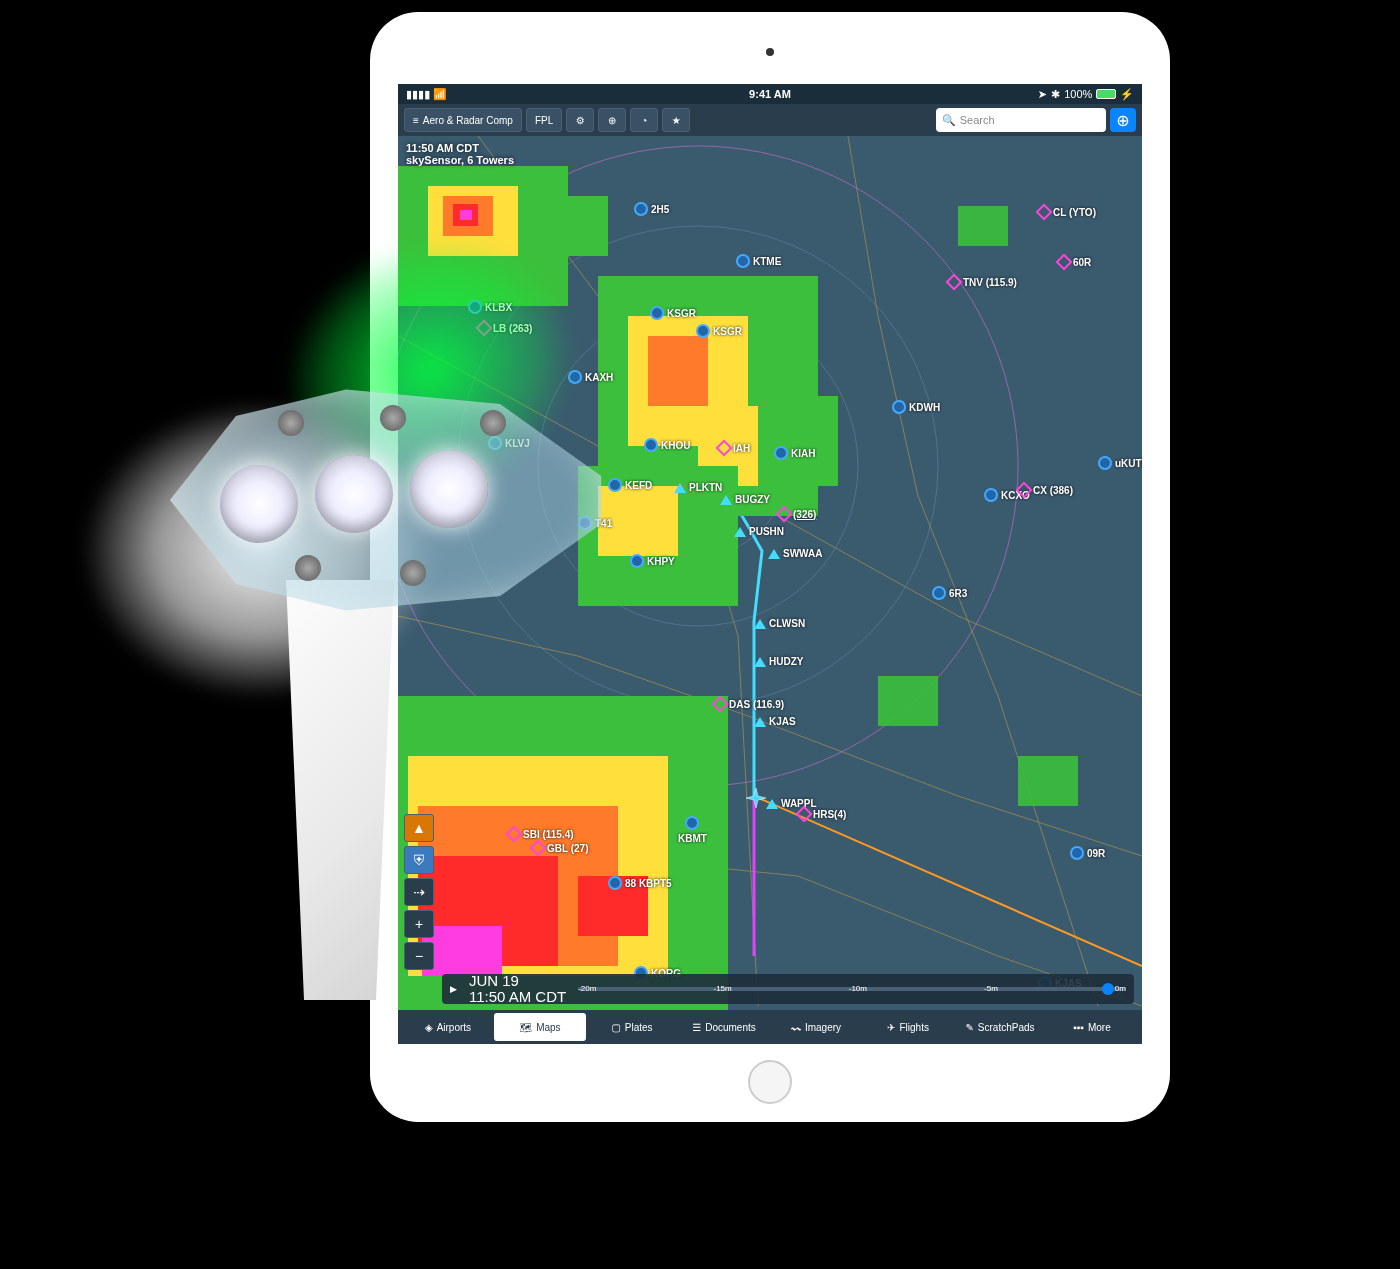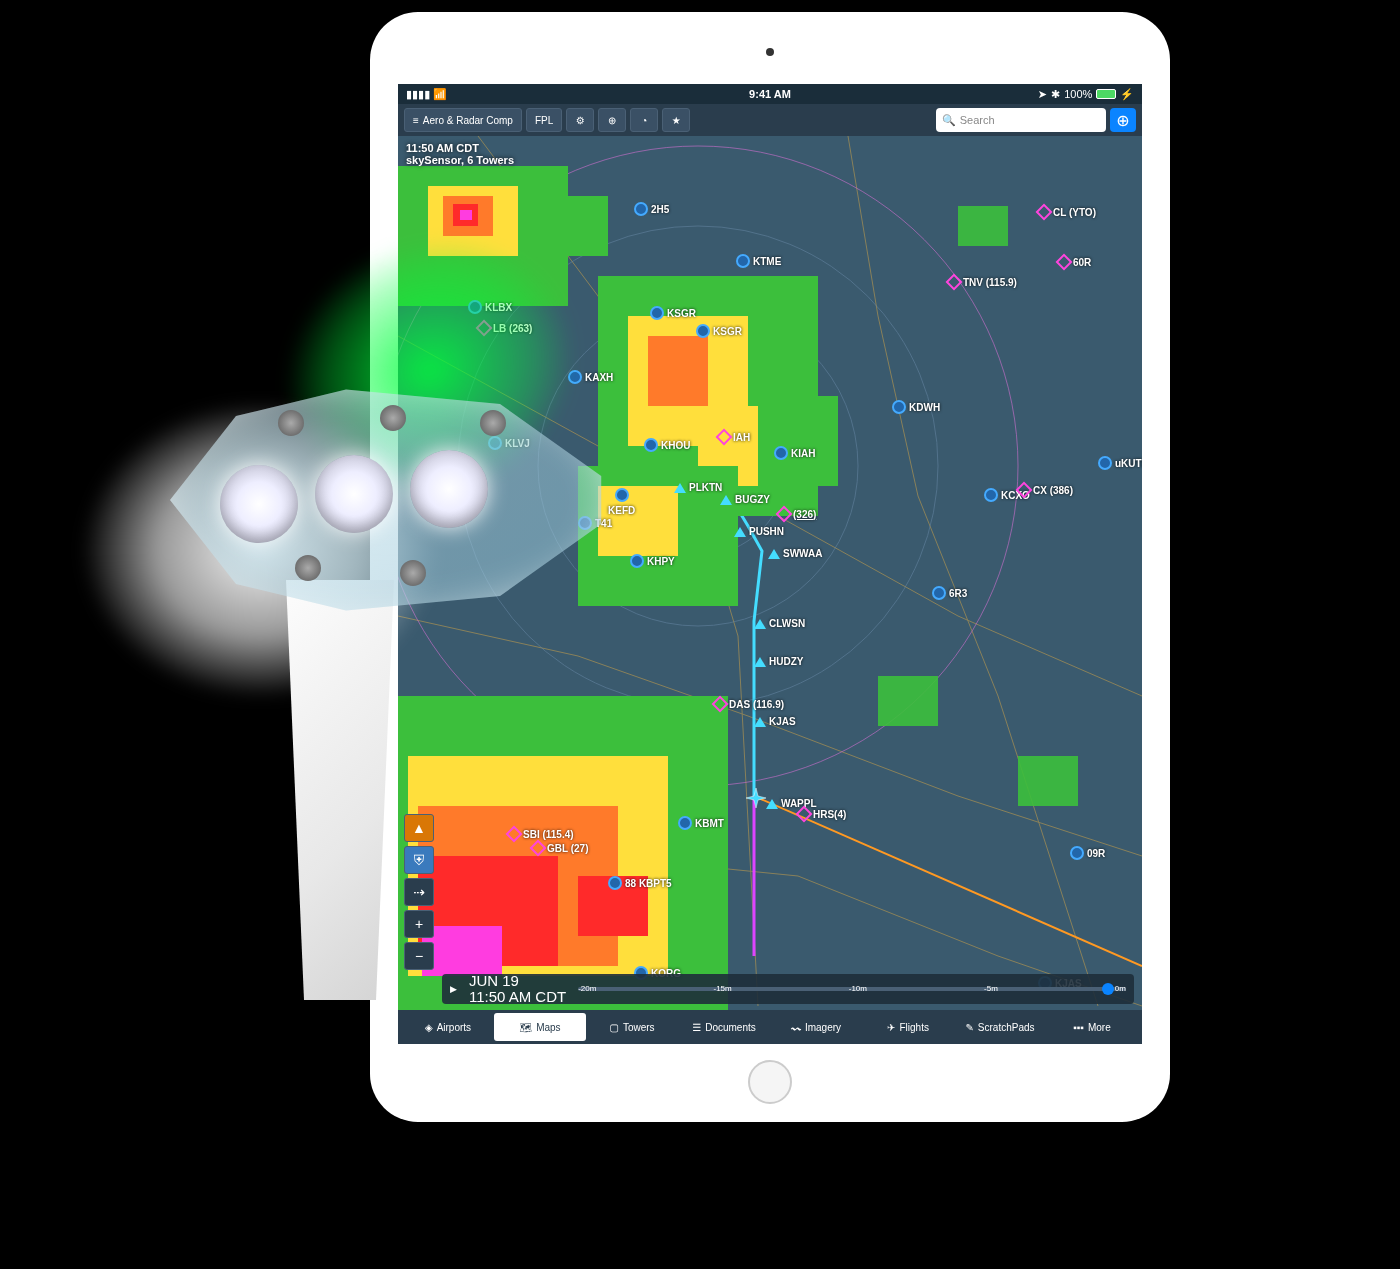--- a/index.html
+++ b/index.html
@@ -484,21 +484,21 @@
             <span>KLVJ</span>
           </div>
           <div class="waypoint" style="left: 246px; top: 302px;">
             <span class="wp-airport"></span>
             <span>KHOU</span>
           </div>
           <div class="waypoint" style="left: 376px; top: 310px;">
             <span class="wp-airport"></span>
             <span>KIAH</span>
           </div>
-          <div class="waypoint" style="left: 210px; top: 352px; flex-direction: column;">
+          <div class="waypoint" style="left: 210px; top: 342px;">
             <span class="wp-airport"></span>
             <span>KEFD</span>
           </div>
           <div class="waypoint" style="left: 586px; top: 352px;">
             <span class="wp-airport"></span>
             <span>KCXO</span>
           </div>
           <div class="waypoint" style="left: 700px; top: 320px;">
             <span class="wp-airport"></span>
             <span>uKUTS</span>
@@ -508,21 +508,21 @@
             <span>T41</span>
           </div>
           <div class="waypoint" style="left: 232px; top: 418px;">
             <span class="wp-airport"></span>
             <span>KHPY</span>
           </div>
           <div class="waypoint" style="left: 534px; top: 450px;">
             <span class="wp-airport"></span>
             <span>6R3</span>
           </div>
-          <div class="waypoint" style="left: 280px; top: 680px;">
+          <div class="waypoint" style="left: 280px; top: 680px; flex-direction: column;">
             <span class="wp-airport"></span>
             <span>KBMT</span>
           </div>
           <div class="waypoint" style="left: 672px; top: 710px;">
             <span class="wp-airport"></span>
             <span>09R</span>
           </div>
           <div class="waypoint" style="left: 210px; top: 740px;">
             <span class="wp-airport"></span>
             <span>88 KBPT5</span>
@@ -584,21 +584,21 @@
             <span>CL (YTO)</span>
           </div>
           <div class="waypoint" style="left: 620px; top: 348px;">
             <span class="wp-diamond"></span>
             <span>CX (386)</span>
           </div>
           <div class="waypoint" style="left: 380px; top: 372px; text-decoration: underline;">
             <span class="wp-diamond"></span>
             <span>(326)</span>
           </div>
-          <div class="waypoint" style="left: 320px; top: 295px;">
+          <div class="waypoint" style="left: 320px; top: 306px;">
             <span class="wp-diamond"></span>
             <span>IAH</span>
           </div>
           <div class="waypoint" style="left: 316px; top: 562px;">
             <span class="wp-diamond"></span>
             <span>DAS (116.9)</span>
           </div>
           <div class="waypoint" style="left: 110px; top: 692px;">
             <span class="wp-diamond"></span>
             <span>SBI (115.4)</span>
@@ -659,21 +659,21 @@
       <div class="tab-item">
           <span>◈</span>
           <span>Airports</span>
         </div>
       <div class="tab-item active">
           <span>🗺</span>
           <span>Maps</span>
         </div>
       <div class="tab-item">
           <span>▢</span>
-          <span>Towers</span>
+          <span>Plates</span>
         </div>
       <div class="tab-item">
           <span>☰</span>
           <span>Documents</span>
         </div>
       <div class="tab-item">
           <span>〰</span>
           <span>Imagery</span>
         </div>
       <div class="tab-item">

